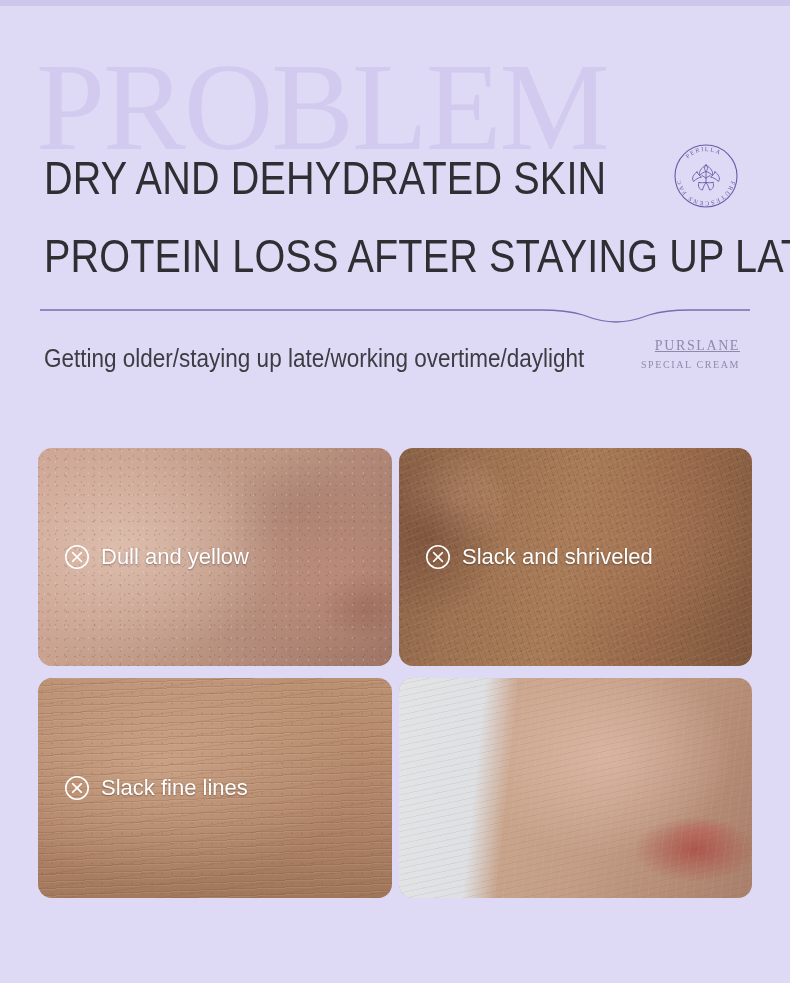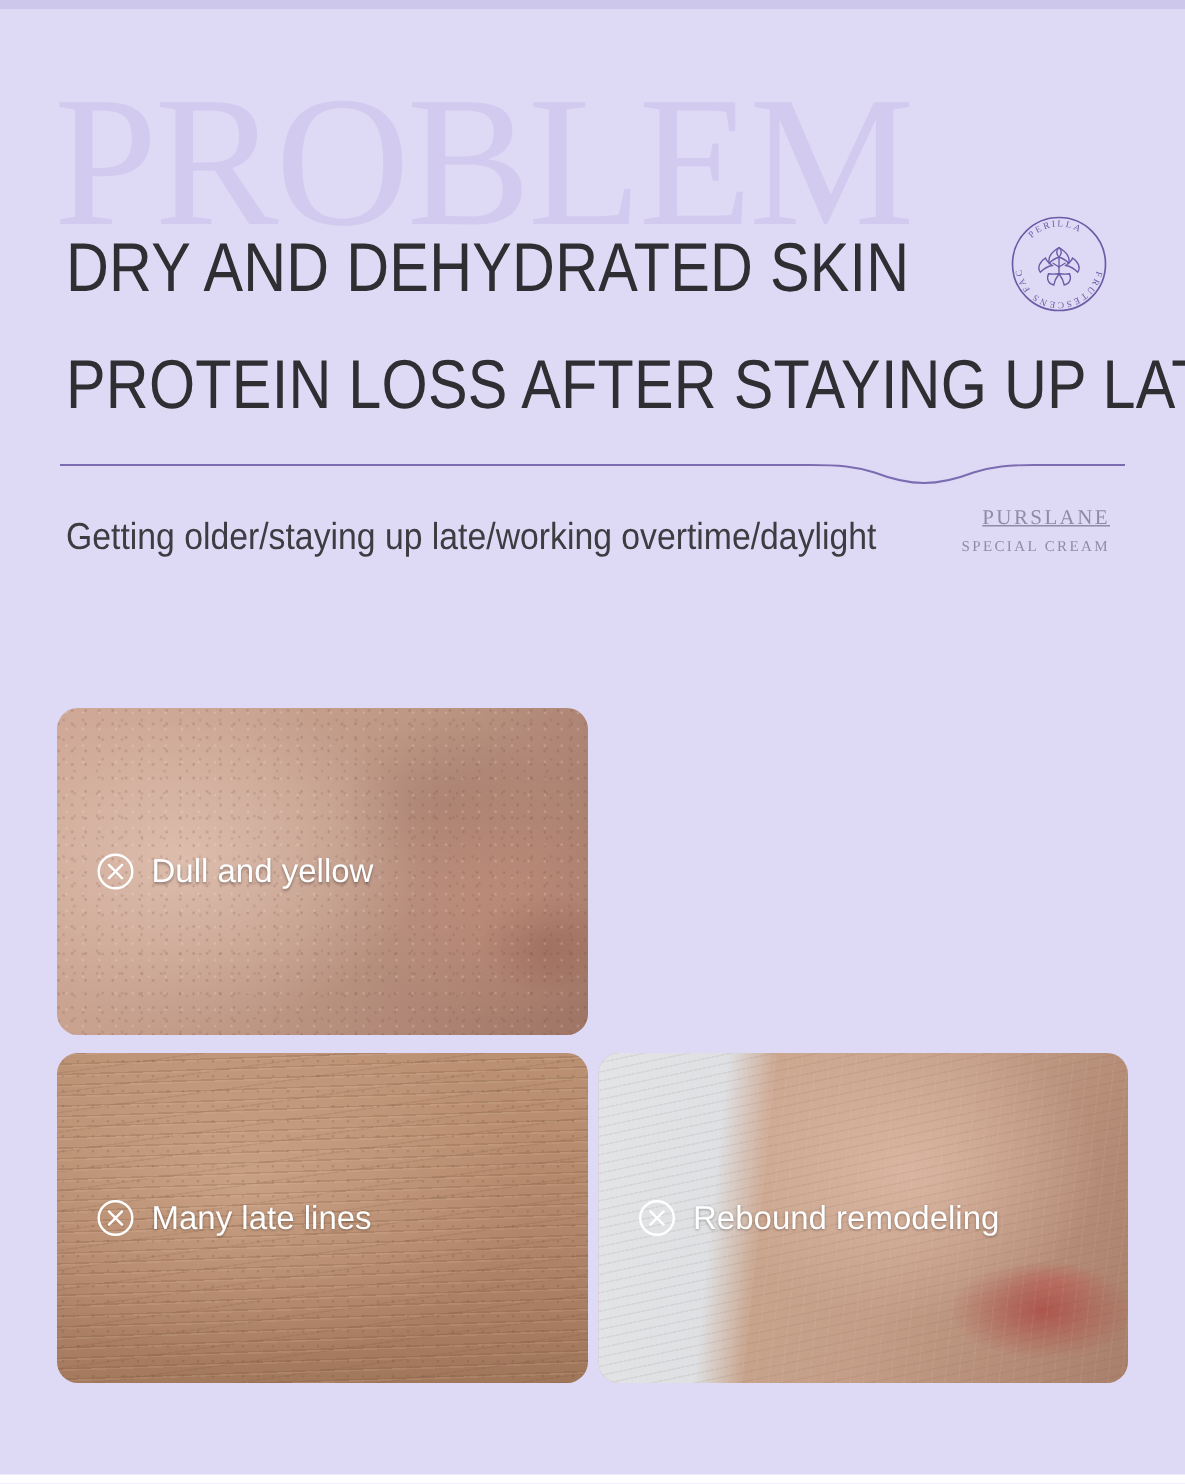--- a/index.html
+++ b/index.html
@@ -102,21 +102,21 @@
     color:#8e8aa8;
     line-height:19px;
   }
   .brandmark .bm-1 { font-size:14px; letter-spacing:1.6px; display:block;text-decoration:underline; }
   .brandmark .bm-2 { font-size:10px; letter-spacing:1.6px; display:block; }
 
   
   .cards {
     position:absolute;
     left:38px; top:448px;
-    width:714px; height:450px;margin-top:24px;
+    width:714px; height:450px;
   }
   .card {
     position:absolute;
     border-radius:14px;
     overflow:hidden;
   }
   .card.c1 { left:0;     top:0;   width:354px; height:218px; }
   .card.c2 { left:361px; top:0;   width:353px; height:218px; }
   .card.c3 { left:0;     top:230px; width:354px; height:220px; }
   .card.c4 { left:361px; top:230px; width:353px; height:220px; }
@@ -287,39 +287,42 @@
       <div class="photo photo-cheek-nose"></div>
       <div class="card-label">
         <svg class="x-icon" viewBox="0 0 26 26" xmlns="http://www.w3.org/2000/svg">
           <circle cx="13" cy="13" r="11.2" fill="none" stroke="#ffffff" stroke-width="1.6"></circle>
           <path d="M8.6 8.6 L17.4 17.4 M17.4 8.6 L8.6 17.4" stroke="#ffffff" stroke-width="1.6" stroke-linecap="round"></path>
         </svg>
         <span class="txt">Dull and yellow</span>
       </div>
     </div>
 
+    <div class="card c2">
+      <div class="photo photo-slack-cheek"></div>
+      <div class="card-label">
+        <svg class="x-icon" viewBox="0 0 26 26" xmlns="http://www.w3.org/2000/svg">
+          <circle cx="13" cy="13" r="11.2" fill="none" stroke="#ffffff" stroke-width="1.6"></circle>
+          <path d="M8.6 8.6 L17.4 17.4 M17.4 8.6 L8.6 17.4" stroke="#ffffff" stroke-width="1.6" stroke-linecap="round"></path>
+        </svg>
+        <span class="txt">Slack and shriveled</span>
+      </div>
+    </div>
 
     <div class="card c3">
       <div class="photo photo-fine-lines"></div>
       <div class="card-label">
         <svg class="x-icon" viewBox="0 0 26 26" xmlns="http://www.w3.org/2000/svg">
           <circle cx="13" cy="13" r="11.2" fill="none" stroke="#ffffff" stroke-width="1.6"></circle>
           <path d="M8.6 8.6 L17.4 17.4 M17.4 8.6 L8.6 17.4" stroke="#ffffff" stroke-width="1.6" stroke-linecap="round"></path>
         </svg>
-        <span class="txt">Many late lines</span>
+        <span class="txt">Slack fine lines</span>
       </div>
     </div>
 
     <div class="card c4">
       <div class="photo photo-face-lips"></div>
-      <div class="card-label">
-        <svg class="x-icon" viewBox="0 0 26 26" xmlns="http://www.w3.org/2000/svg">
-          <circle cx="13" cy="13" r="11.2" fill="none" stroke="#ffffff" stroke-width="1.6"></circle>
-          <path d="M8.6 8.6 L17.4 17.4 M17.4 8.6 L8.6 17.4" stroke="#ffffff" stroke-width="1.6" stroke-linecap="round"></path>
-        </svg>
-        <span class="txt">Rebound remodeling</span>
-      </div>
     </div>
 
   </div>
 
   <div class="edge-bottom"></div>
 </div>
 
 </body></html>

